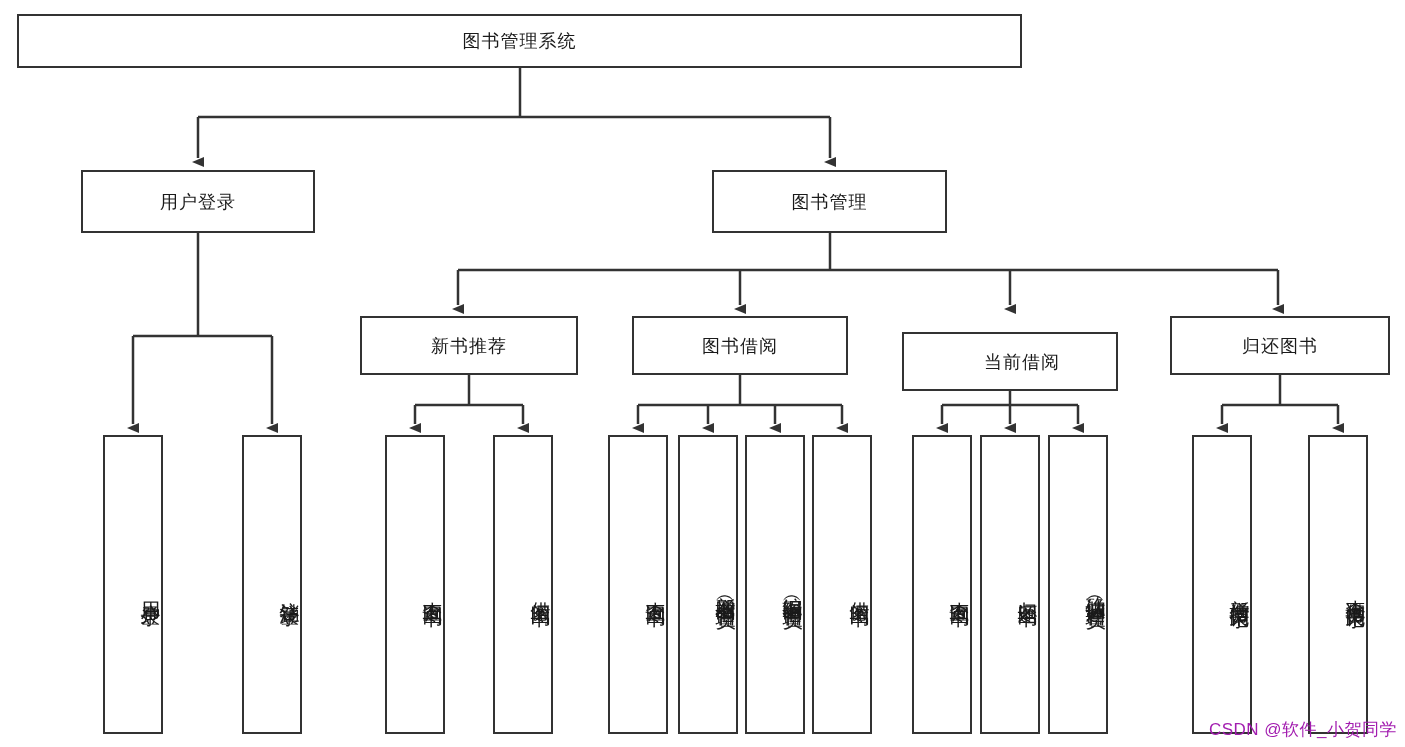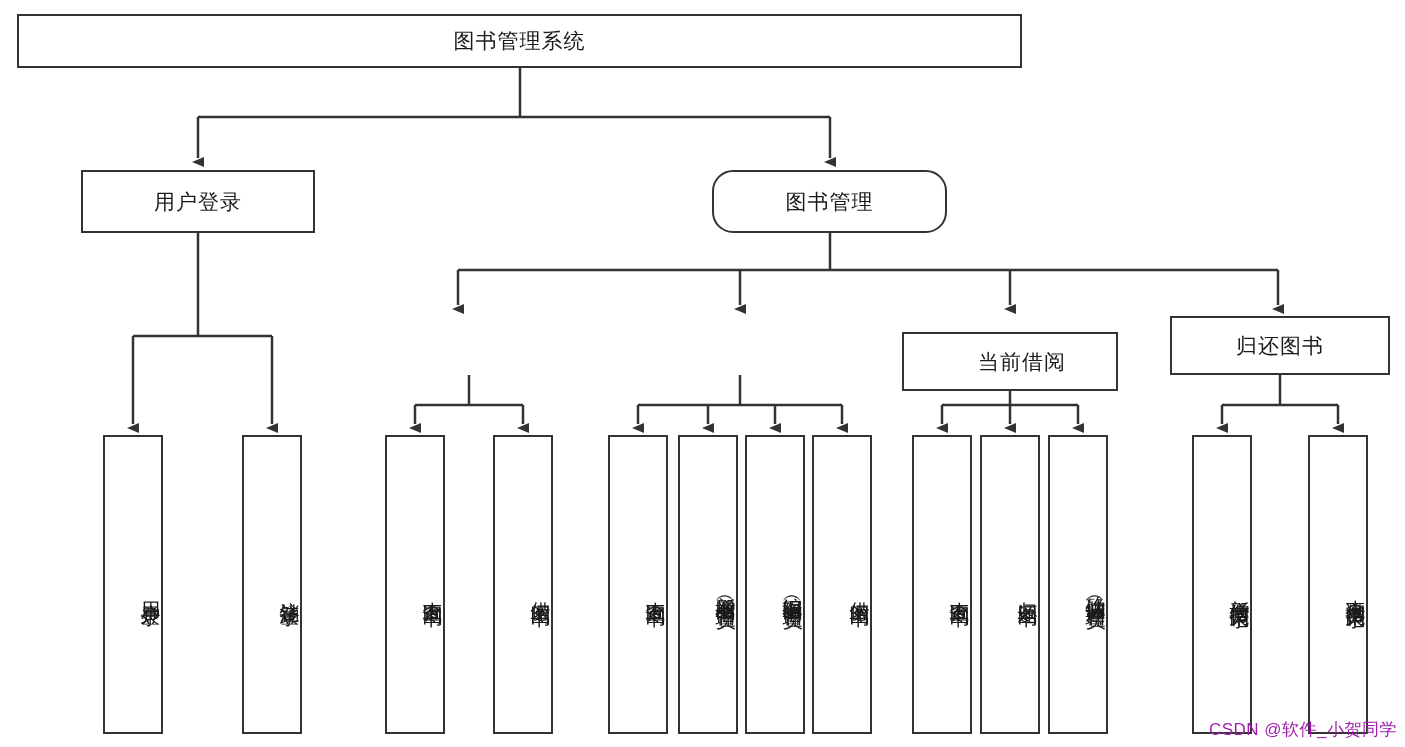--- a/index.html
+++ b/index.html
@@ -21,21 +21,21 @@
     position: absolute;
     box-sizing: border-box;
     border: 2.5px solid #333333;
     background: #ffffff;
     display: flex;
     align-items: center;
     justify-content: center;
     color: #1a1a1a;
   }
   .node.horiz {
-    font-size: 21px;
+    font-size: 18px;
     letter-spacing: 1px;
   }
   .node.vert {
     writing-mode: vertical-rl;
     text-orientation: upright;
     font-size: 20px;
     letter-spacing: 2px;
     align-items: flex-start;
     justify-content: center;
     padding-top: 10px;
@@ -119,24 +119,30 @@
     </g>
   </svg>
 
   <div class="node horiz" style="left:17px; top:14px; width:1005px; height:54px;">
     <span>图书管理系统</span>
   </div>
 
   <div class="node horiz" style="left:81px; top:170px; width:234px; height:63px;">
     <span>用户登录</span>
   </div>
-  <div class="node horiz" style="left:712px; top:170px; width:235px; height:63px;border-radius:21px;">
+  <div class="node horiz" style="left:712px; top:170px; width:235px; height:63px;">
     <span>图书管理</span>
   </div>
 
+  <div class="node horiz" style="left:360px; top:316px; width:218px; height:59px;">
+    <span>新书推荐</span>
+  </div>
+  <div class="node horiz" style="left:632px; top:316px; width:216px; height:59px;">
+    <span>图书借阅</span>
+  </div>
   <div class="node horiz" style="left:902px; top:332px; width:216px; height:59px;padding-left:24px;">
     <span>当前借阅</span>
   </div>
   <div class="node horiz" style="left:1170px; top:316px; width:220px; height:59px;">
     <span>归还图书</span>
   </div>
 
   <div class="node vert" style="left:103px; top:435px; width:60px; height:299px;">
     <span class="vtext">用户登录</span>
   </div>

